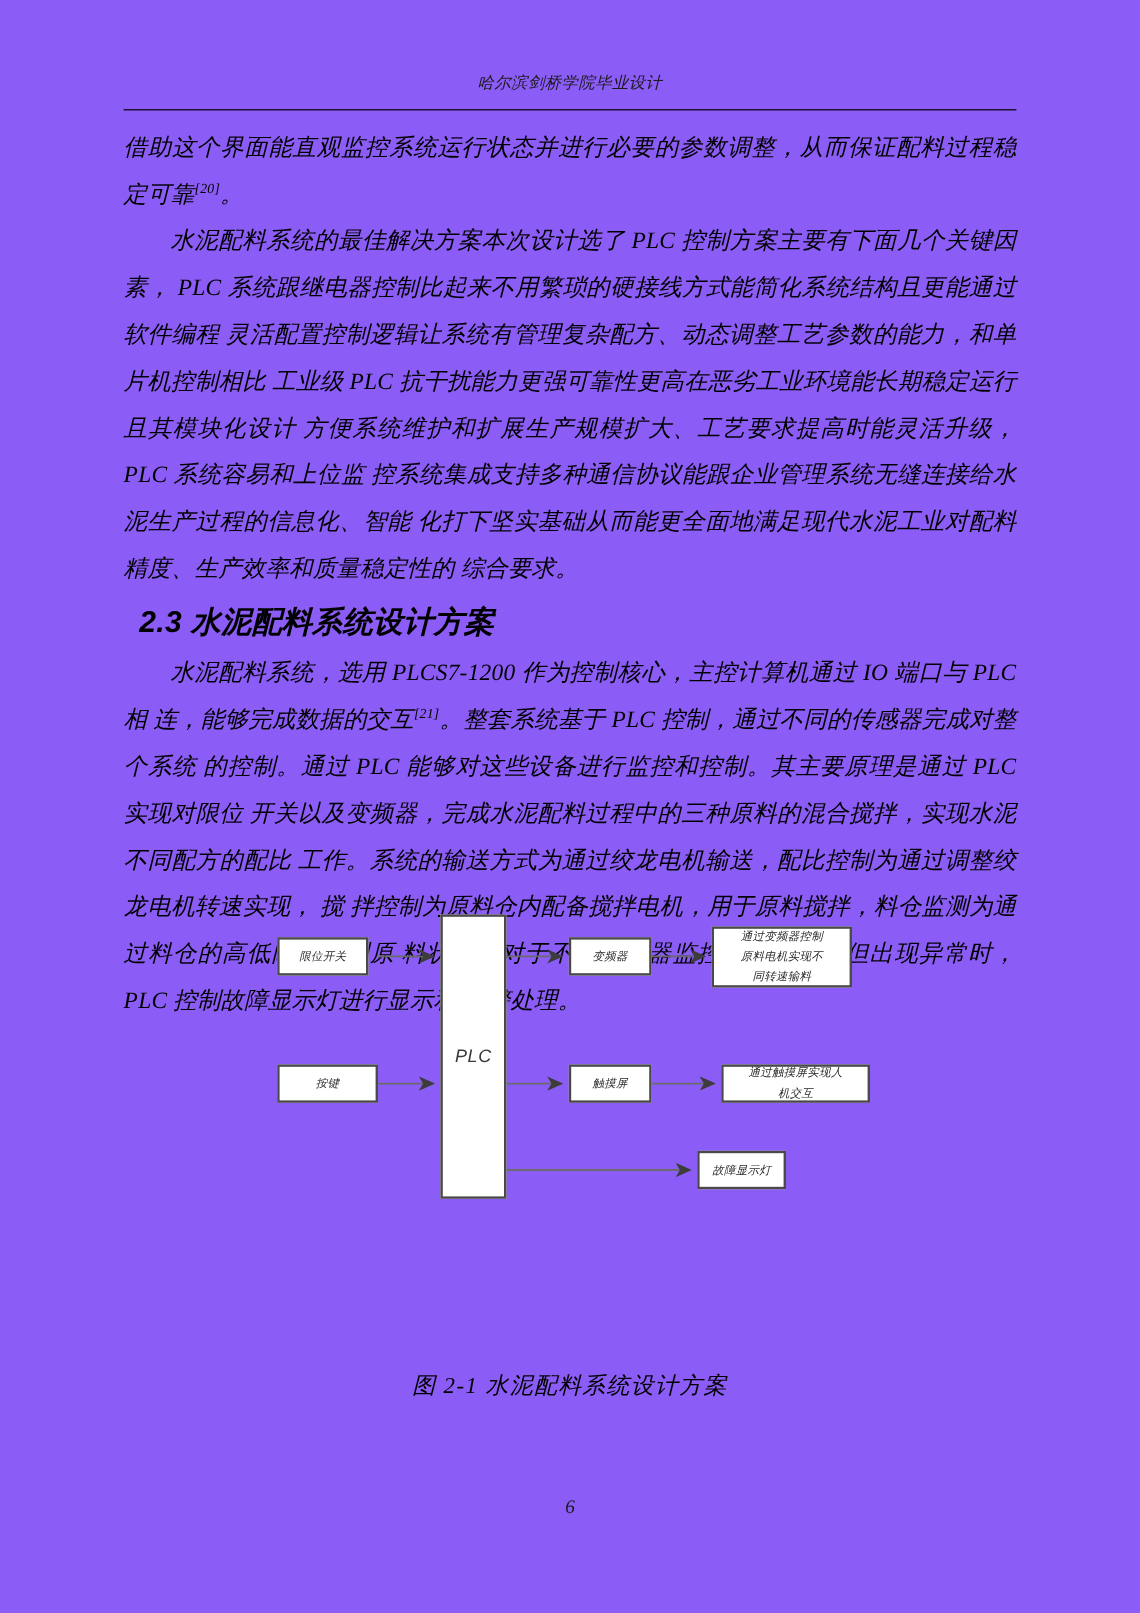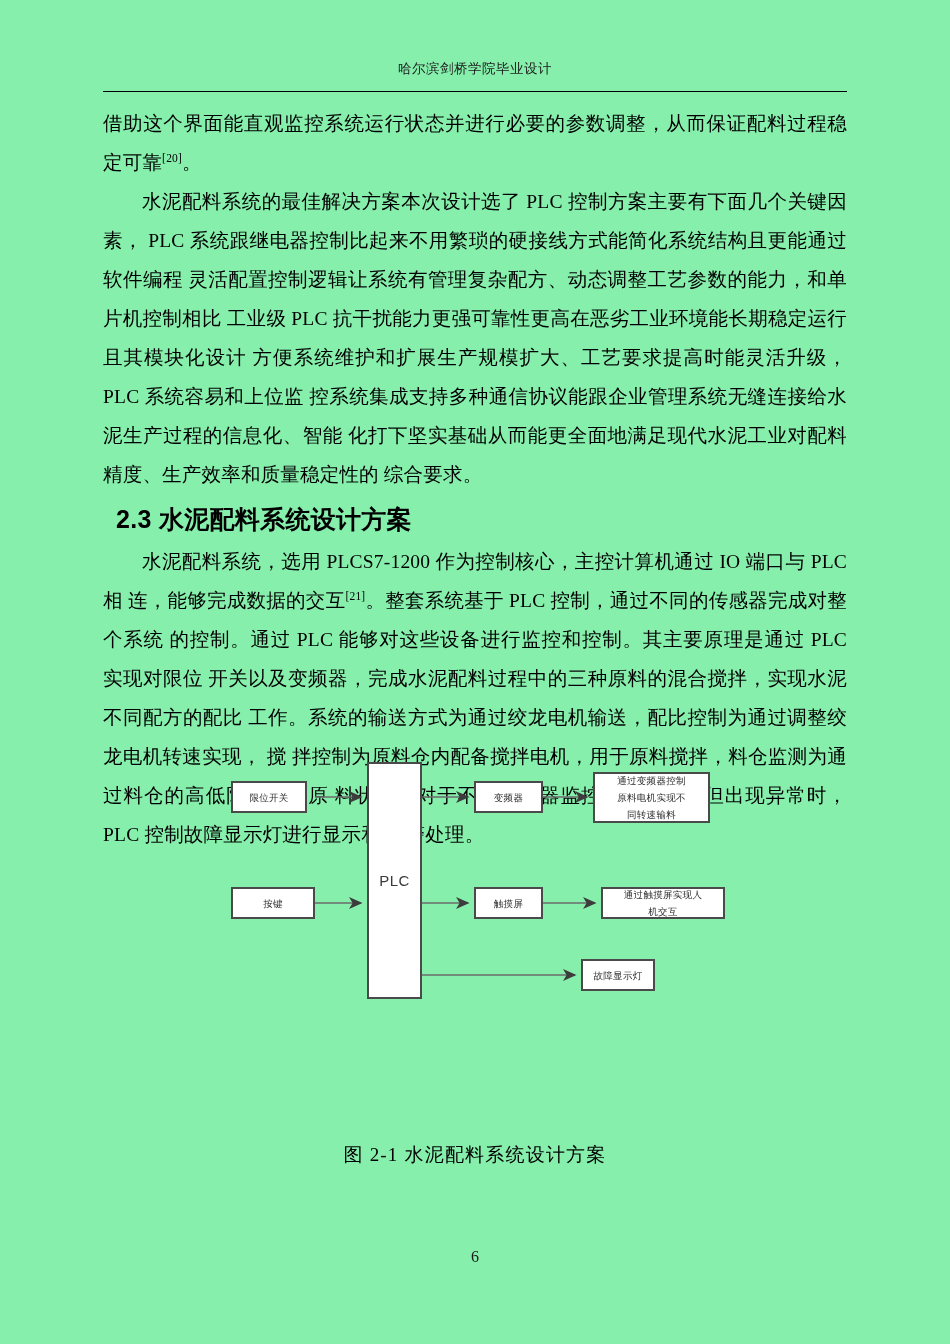--- a/index.html
+++ b/index.html
@@ -8,23 +8,24 @@
     background: #ffffff;
   }
   body {
     font-family: "Liberation Serif", "DejaVu Serif", serif;
     color: #000000;
   }
   .page {
     position: relative;
     width: 950px;
     height: 1344px;
-    background: #86efac;
+    background: #8b5cf6;
     box-sizing: border-box;
     overflow: hidden;
+    font-style: italic;
   }
 
   
   .header-zone {
     position: absolute;
     left: 0;
     top: 0;
     width: 950px;
     height: 104px;
   }

